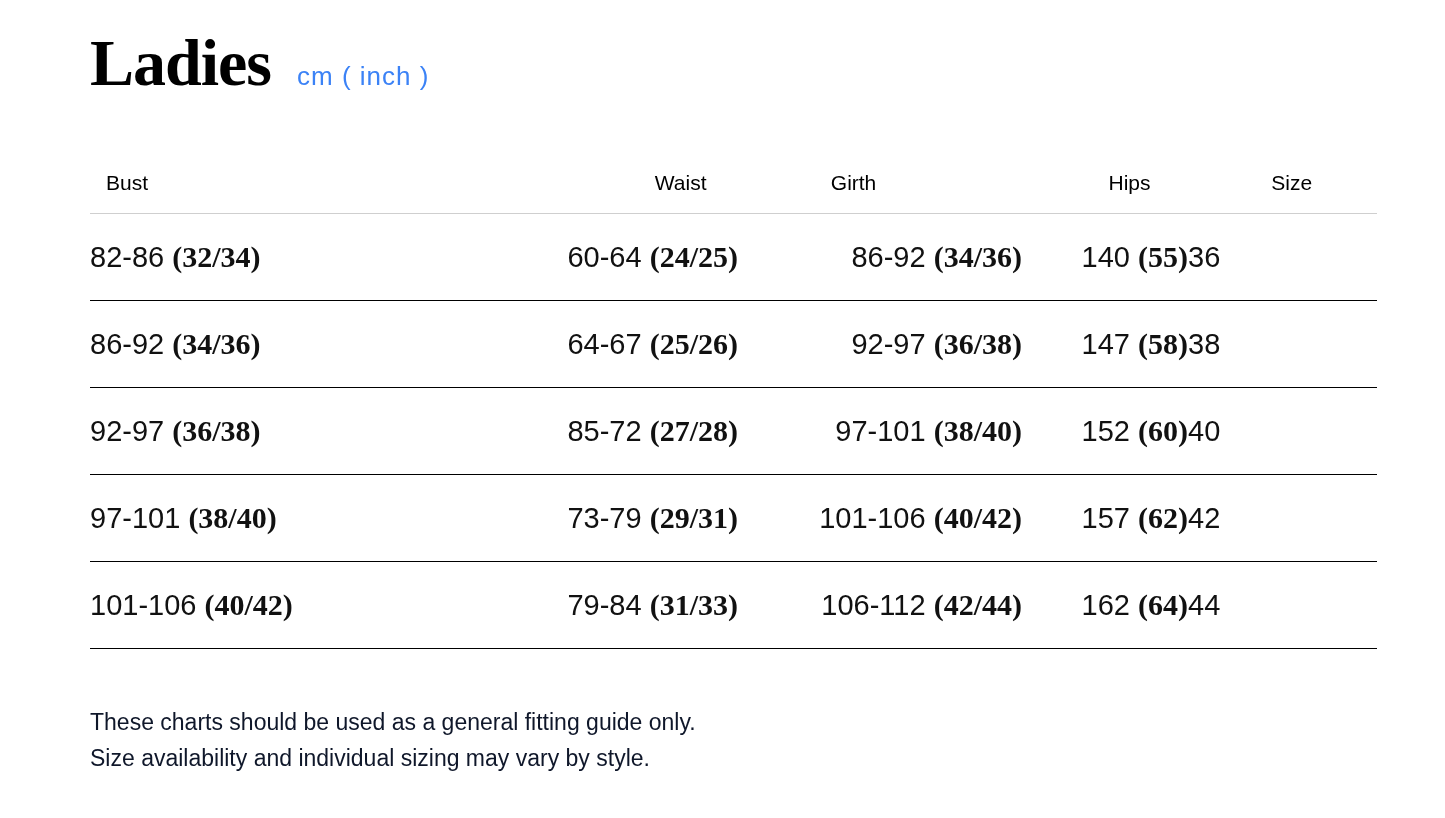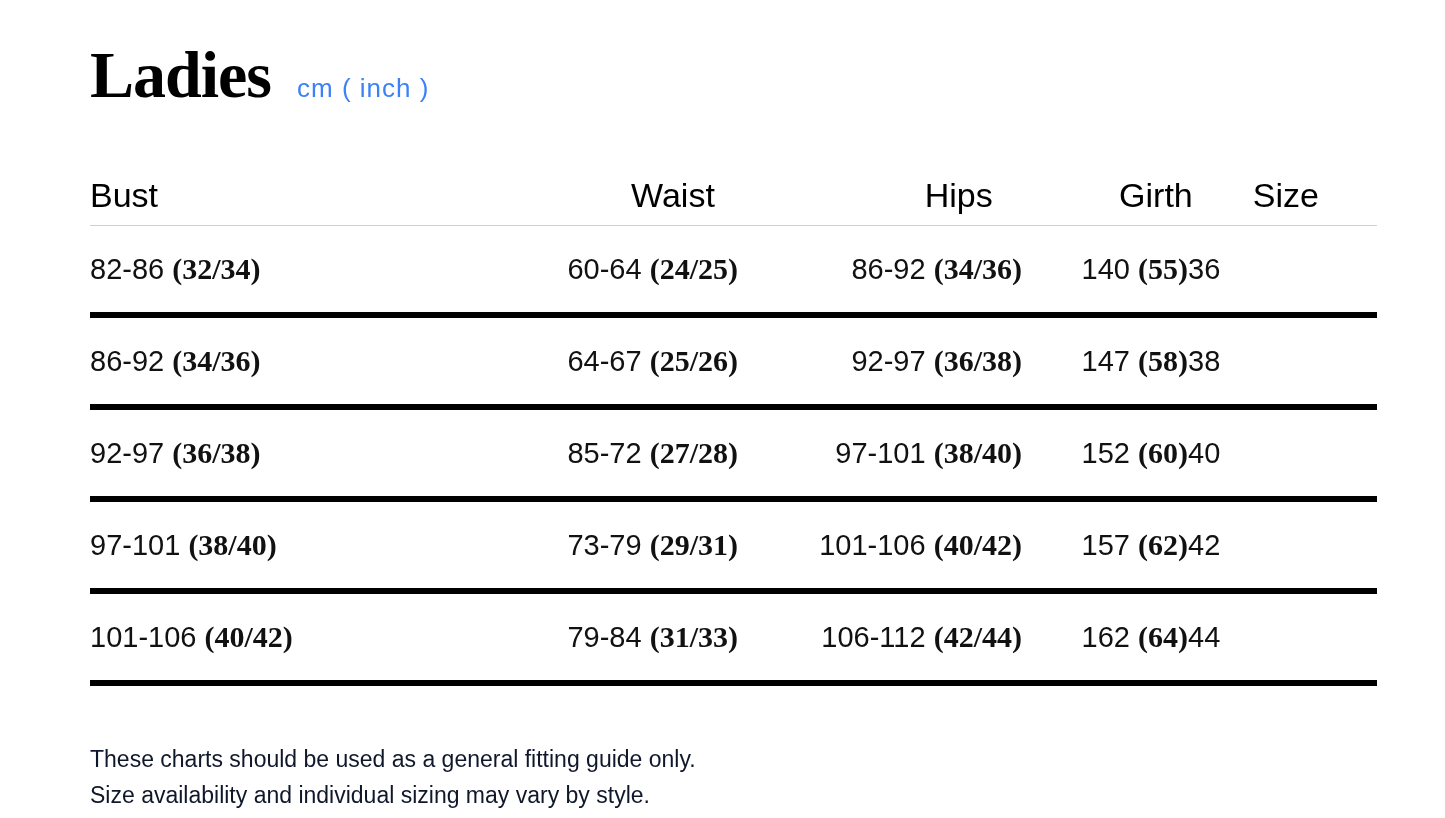--- a/index.html
+++ b/index.html
@@ -19,21 +19,21 @@
     width: 1445px;
     height: 818px;
     box-sizing: border-box;
     padding: 0 68px 0 90px;
   }
 
   
   .title-row {
     display: flex;
     align-items: baseline;
-    padding-top: 40px;
+    padding-top: 28px;
     gap: 26px;
   }
   .title {
     font-family: "Liberation Serif", serif;
     font-weight: 700;
     font-size: 66px;
     line-height: 1.05;
     letter-spacing: -1px;
     color: #000000;
   }
@@ -53,37 +53,38 @@
     display: flex;
     align-items: center;
     width: 100%;
   }
   .head-row {
     height: 60px;
     border-bottom: 1px solid #cfcfcf;
   }
   .data-row {
     height: 86px;
-    border-bottom: 6px solid #000000;
+    border-bottom: 1px solid #000000;
   }
   .cell {
     font-family: "Liberation Sans", sans-serif;
     font-size: 29px;
     color: #111111;
     white-space: nowrap;
   }
   .cell .in {
     font-weight: 700;
     font-family: "Liberation Serif", serif;
     font-size: 30px;
   }
   .head-cell {
-    font-size: 34px;
+    font-size: 21px;
     font-weight: 400;
     color: #000000;
+    margin-left: 16px;
   }
 
   
   .c-bust  { width: 380px; text-align: left; }
   .c-waist { width: 268px; text-align: right; }
   .c-hips  { width: 284px; text-align: right; }
   .c-girth { width: 166px; text-align: right; }
   .c-size  { width: 189px; text-align: left; }
 
   
@@ -111,22 +112,22 @@
   <div class="title-row">
     <div class="title">Ladies</div>
     <div class="title-unit">cm ( inch )</div>
   </div>
 
   <div class="table">
 
     <div class="row head-row">
       <div class="cell head-cell c-bust">Bust</div>
       <div class="cell head-cell c-waist">Waist</div>
+      <div class="cell head-cell c-girth">Girth</div>
       <div class="cell head-cell c-hips">Hips</div>
-      <div class="cell head-cell c-girth">Girth</div>
       <div class="cell head-cell c-size">Size</div>
     </div>
 
     <div class="row data-row">
       <div class="cell c-bust"><span>82-86</span> <span class="in">(32/34)</span></div>
       <div class="cell c-waist"><span>60-64</span> <span class="in">(24/25)</span></div>
       <div class="cell c-hips"><span>86-92</span> <span class="in">(34/36)</span></div>
       <div class="cell c-girth"><span>140</span> <span class="in">(55)</span></div>
       <div class="cell c-size">36</div>
     </div>

